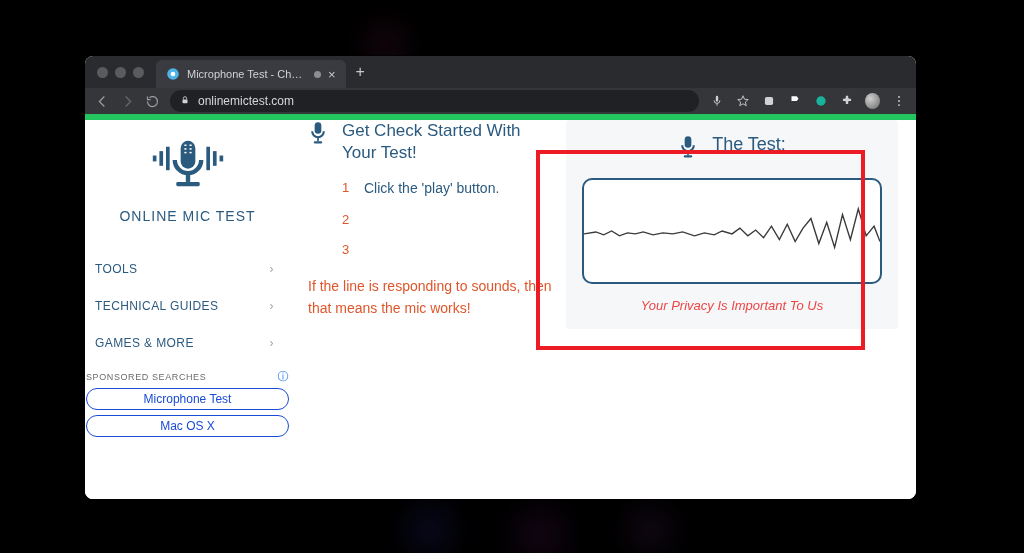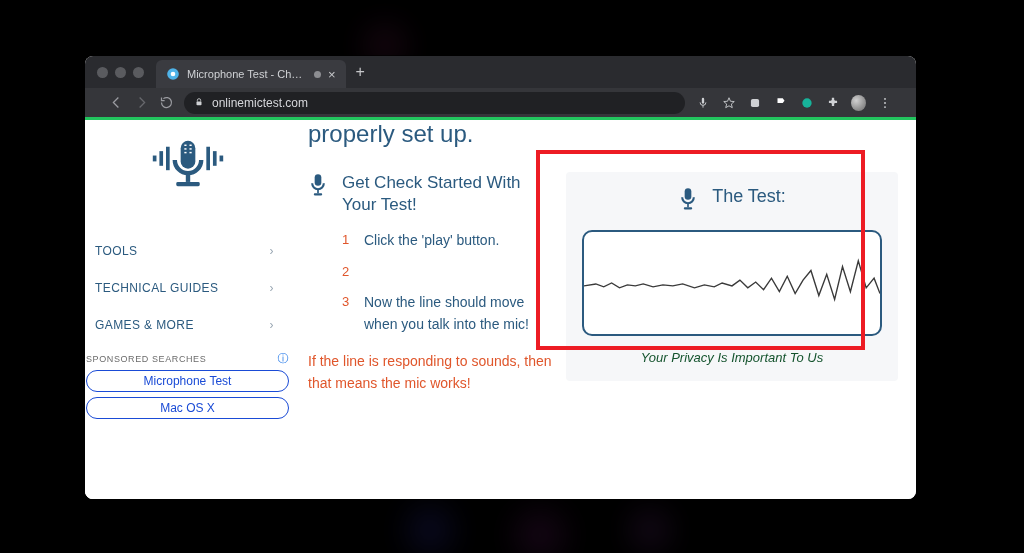--- a/index.html
+++ b/index.html
@@ -49,23 +49,23 @@
   .tab .tab-title { color: #cfd1d4; font-size: 11px; white-space: nowrap; overflow: hidden; text-overflow: ellipsis; max-width: 120px; }
   .tab .audio-dot { width: 7px; height: 7px; border-radius: 50%; background: #8c8d91; }
   .tab .close-x { color: #c6c7ca; font-size: 13px; line-height: 1; }
   .add-tab { color: #c6c7ca; font-size: 16px; margin-left: 10px; }
 
   .addrbar {
     height: 32px;
     background: #35363a;
     display: flex;
     align-items: center;
-    padding: 0 24px;
+    padding: 0 10px;
     gap: 10px;
-    border-bottom: 3px solid #22c55e;
+    border-bottom: 6px solid #22c55e;
   }
   .nav-btn { color: #9a9ba0; font-size: 15px; display: inline-flex; }
   .nav-btn svg { width: 15px; height: 15px; stroke: #9a9ba0; fill: none; stroke-width: 2; }
   .addr-input {
     display: flex; align-items: center;
     background: #202124;
     height: 22px;
     border-radius: 11px;
     padding: 0 10px;
     gap: 8px;
@@ -179,21 +179,21 @@
     border: 2px solid #2b5a7f;
     border-radius: 10px;
     height: 106px;
     background: #fff;
     position: relative;
     overflow: hidden;
   }
   .wave-box svg { position: absolute; inset: 0; width: 100%; height: 100%; }
 
   .privacy { text-align: center; margin-top: 14px; padding: 0 4px; }
-  .privacy .ph { color: #14532d; font-style: italic; font-size: 13px; margin-bottom: 6px; }
+  .privacy .ph { color: #ef4444; font-style: italic; font-size: 13px; margin-bottom: 6px; }
   .privacy .pt { color: #7a8793; font-style: italic; font-size: 12.5px; line-height: 1.45; }
 </style>
 </head>
 <body>
 
 <div class="bg-smudge smudge-1"></div>
 <div class="bg-smudge smudge-2"></div>
 <div class="bg-smudge smudge-3"></div>
 <div class="bg-smudge smudge-4"></div>
 
@@ -307,20 +307,21 @@
               <rect x="44" y="64" width="32" height="6" rx="2"></rect>
 
               <rect x="12" y="28" width="5" height="8"></rect>
               <rect x="21" y="22" width="5" height="20"></rect>
               <rect x="30" y="16" width="5" height="32"></rect>
               <rect x="85" y="16" width="5" height="32"></rect>
               <rect x="94" y="22" width="5" height="20"></rect>
               <rect x="103" y="28" width="5" height="8"></rect>
             </g>
           </svg>
+          <div class="logo-text">ONLINE MIC TEST</div>
         </div>
 
         <nav class="side-nav">
           <div class="side-item">
             <span>TOOLS</span>
             <span class="chev">›</span>
           </div>
           <div class="side-item">
             <span>TECHNICAL GUIDES</span>
             <span class="chev">›</span>
@@ -335,21 +336,20 @@
           <div class="spons-head">
             <span>SPONSORED SEARCHES</span>
             <span class="info">ⓘ</span>
           </div>
           <a class="pill"><span>Microphone Test</span></a>
           <a class="pill"><span>Mac OS X</span></a>
         </div>
       </aside>
 
       <main class="main">
-        <h2 class="cut-heading">properly set up.</h2>
 
         <div class="two-col">
           <div class="left-col">
             <div class="get-started">
               <span class="mic-ic">
                 <svg viewBox="0 0 24 30">
                     <rect x="8" y="2" width="8" height="14" rx="4" fill="#2b5a7f"></rect>
                     <path d="M5 13a7 7 0 0 0 14 0" stroke="#2b5a7f" stroke-width="2.5" fill="none"></path>
                     <rect x="11" y="20" width="2" height="5" fill="#2b5a7f"></rect>
                     <rect x="7" y="25" width="10" height="2.5" rx="1" fill="#2b5a7f"></rect>
@@ -360,21 +360,20 @@
                 <ol class="steps">
                   <li>
                       <span class="n">1</span>
                       <span class="t">Click the 'play' button.</span>
                     </li>
                   <li>
                       <span class="n">2</span>
                     </li>
                   <li>
                       <span class="n">3</span>
-                      <span class="t">Now the line should move when you talk into the mic!</span>
                     </li>
                 </ol>
               </div>
             </div>
             <p class="responding">If the line is responding to sounds, then that means the mic works!</p>
           </div>
 
           <div class="right-col">
             <div class="test-panel">
               <div class="test-head">

